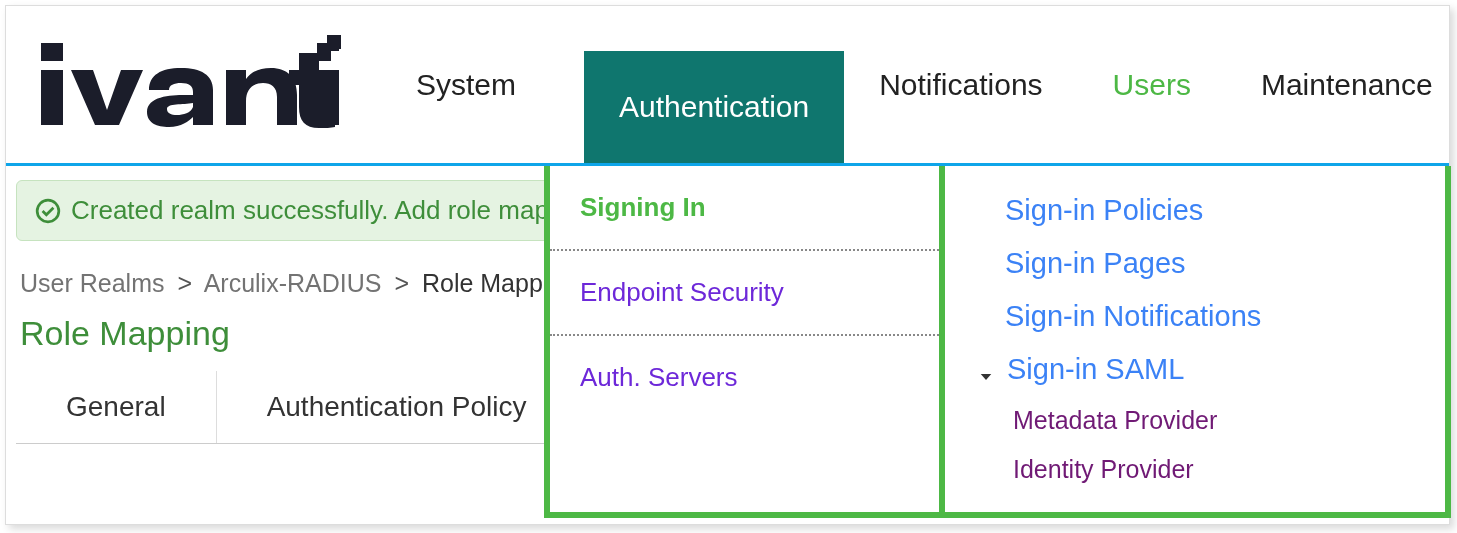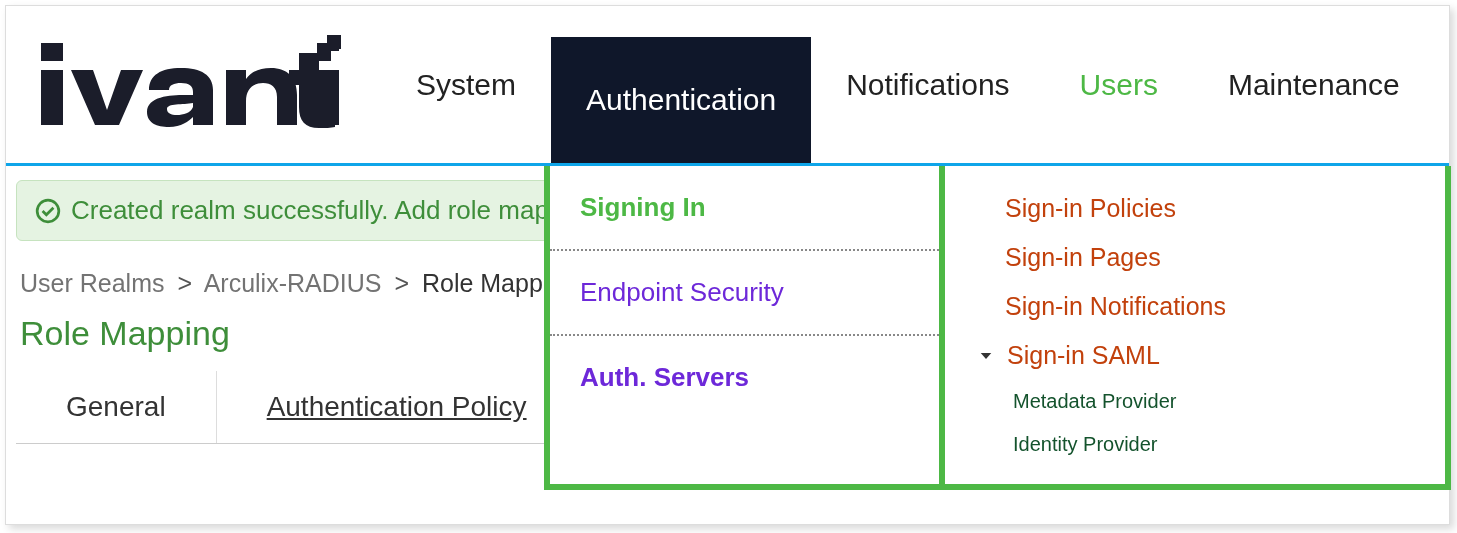--- a/index.html
+++ b/index.html
@@ -39,24 +39,25 @@
     .nav-item {
       display: flex;
       align-items: center;
       padding: 0 35px;
       font-size: 30px;
       color: #222;
       cursor: pointer;
       position: relative;
     }
     .nav-item.active {
-      background: #0f172a;
+      background: #0f766e;
       color: #fff;
-      height: 126px;
+      height: 112px;
       align-self: flex-end;
+      margin-left: 33px;
     }
     .nav-item.users { color: #4db845; font-weight: normal; }
     .alert {
       margin: 14px 10px 10px 10px;
       padding: 14px 18px;
       background: #e5f3e2;
       border: 1px solid #c6e3bf;
       border-radius: 6px;
       color: #3e8e3a;
       font-size: 26px;
@@ -87,21 +88,21 @@
       border-bottom: 1px solid #ccc;
       margin: 0 10px;
     }
     .tab {
       padding: 20px 50px;
       font-size: 28px;
       color: #333;
       border-right: 1px solid #ddd;
       cursor: pointer;
     }
-    .tab:last-child { border-right: none; text-decoration: underline; }
+    .tab:last-child { border-right: none; }
     
     .dropdown {
       position: absolute;
       top: 160px;
       left: 538px;
       display: flex;
       border: 6px solid #4db845;
       border-top: none;
       background: #fff;
       z-index: 10;
@@ -118,37 +119,37 @@
       padding: 18px 30px;
     }
     .dd-item {
       font-size: 26px;
       padding: 26px 30px;
       border-bottom: 2px dotted #888;
       cursor: pointer;
       color: #6d28d9;
     }
     .dd-item.highlight { color: #4db845; font-weight: bold; }
-    .dd-item.last { border-bottom: none; padding-bottom: 90px; font-weight: bold; }
+    .dd-item.last { border-bottom: none; padding-bottom: 90px; }
     .sub-item {
-      font-size: 25px;
-      color: #c2410c;
+      font-size: 29px;
+      color: #3b82f6;
       padding: 10px 0 10px 30px;
       cursor: pointer;
     }
     .sub-item.expandable {
       display: flex;
-      align-items: center;
+      align-items: flex-end;
       gap: 10px;
       padding-left: 0;
     }
     .sub-item.expandable .chev { width: 22px; display: inline-flex; justify-content: center;}
     .sub-sub {
-      font-size: 20px;
-      color: #14532d;
+      font-size: 25px;
+      color: #701a75;
       padding: 10px 0 10px 38px;
       cursor: pointer;
     }
   </style>
 </head>
 <body>
 
 <div class="container">
 
   <div class="topbar">

